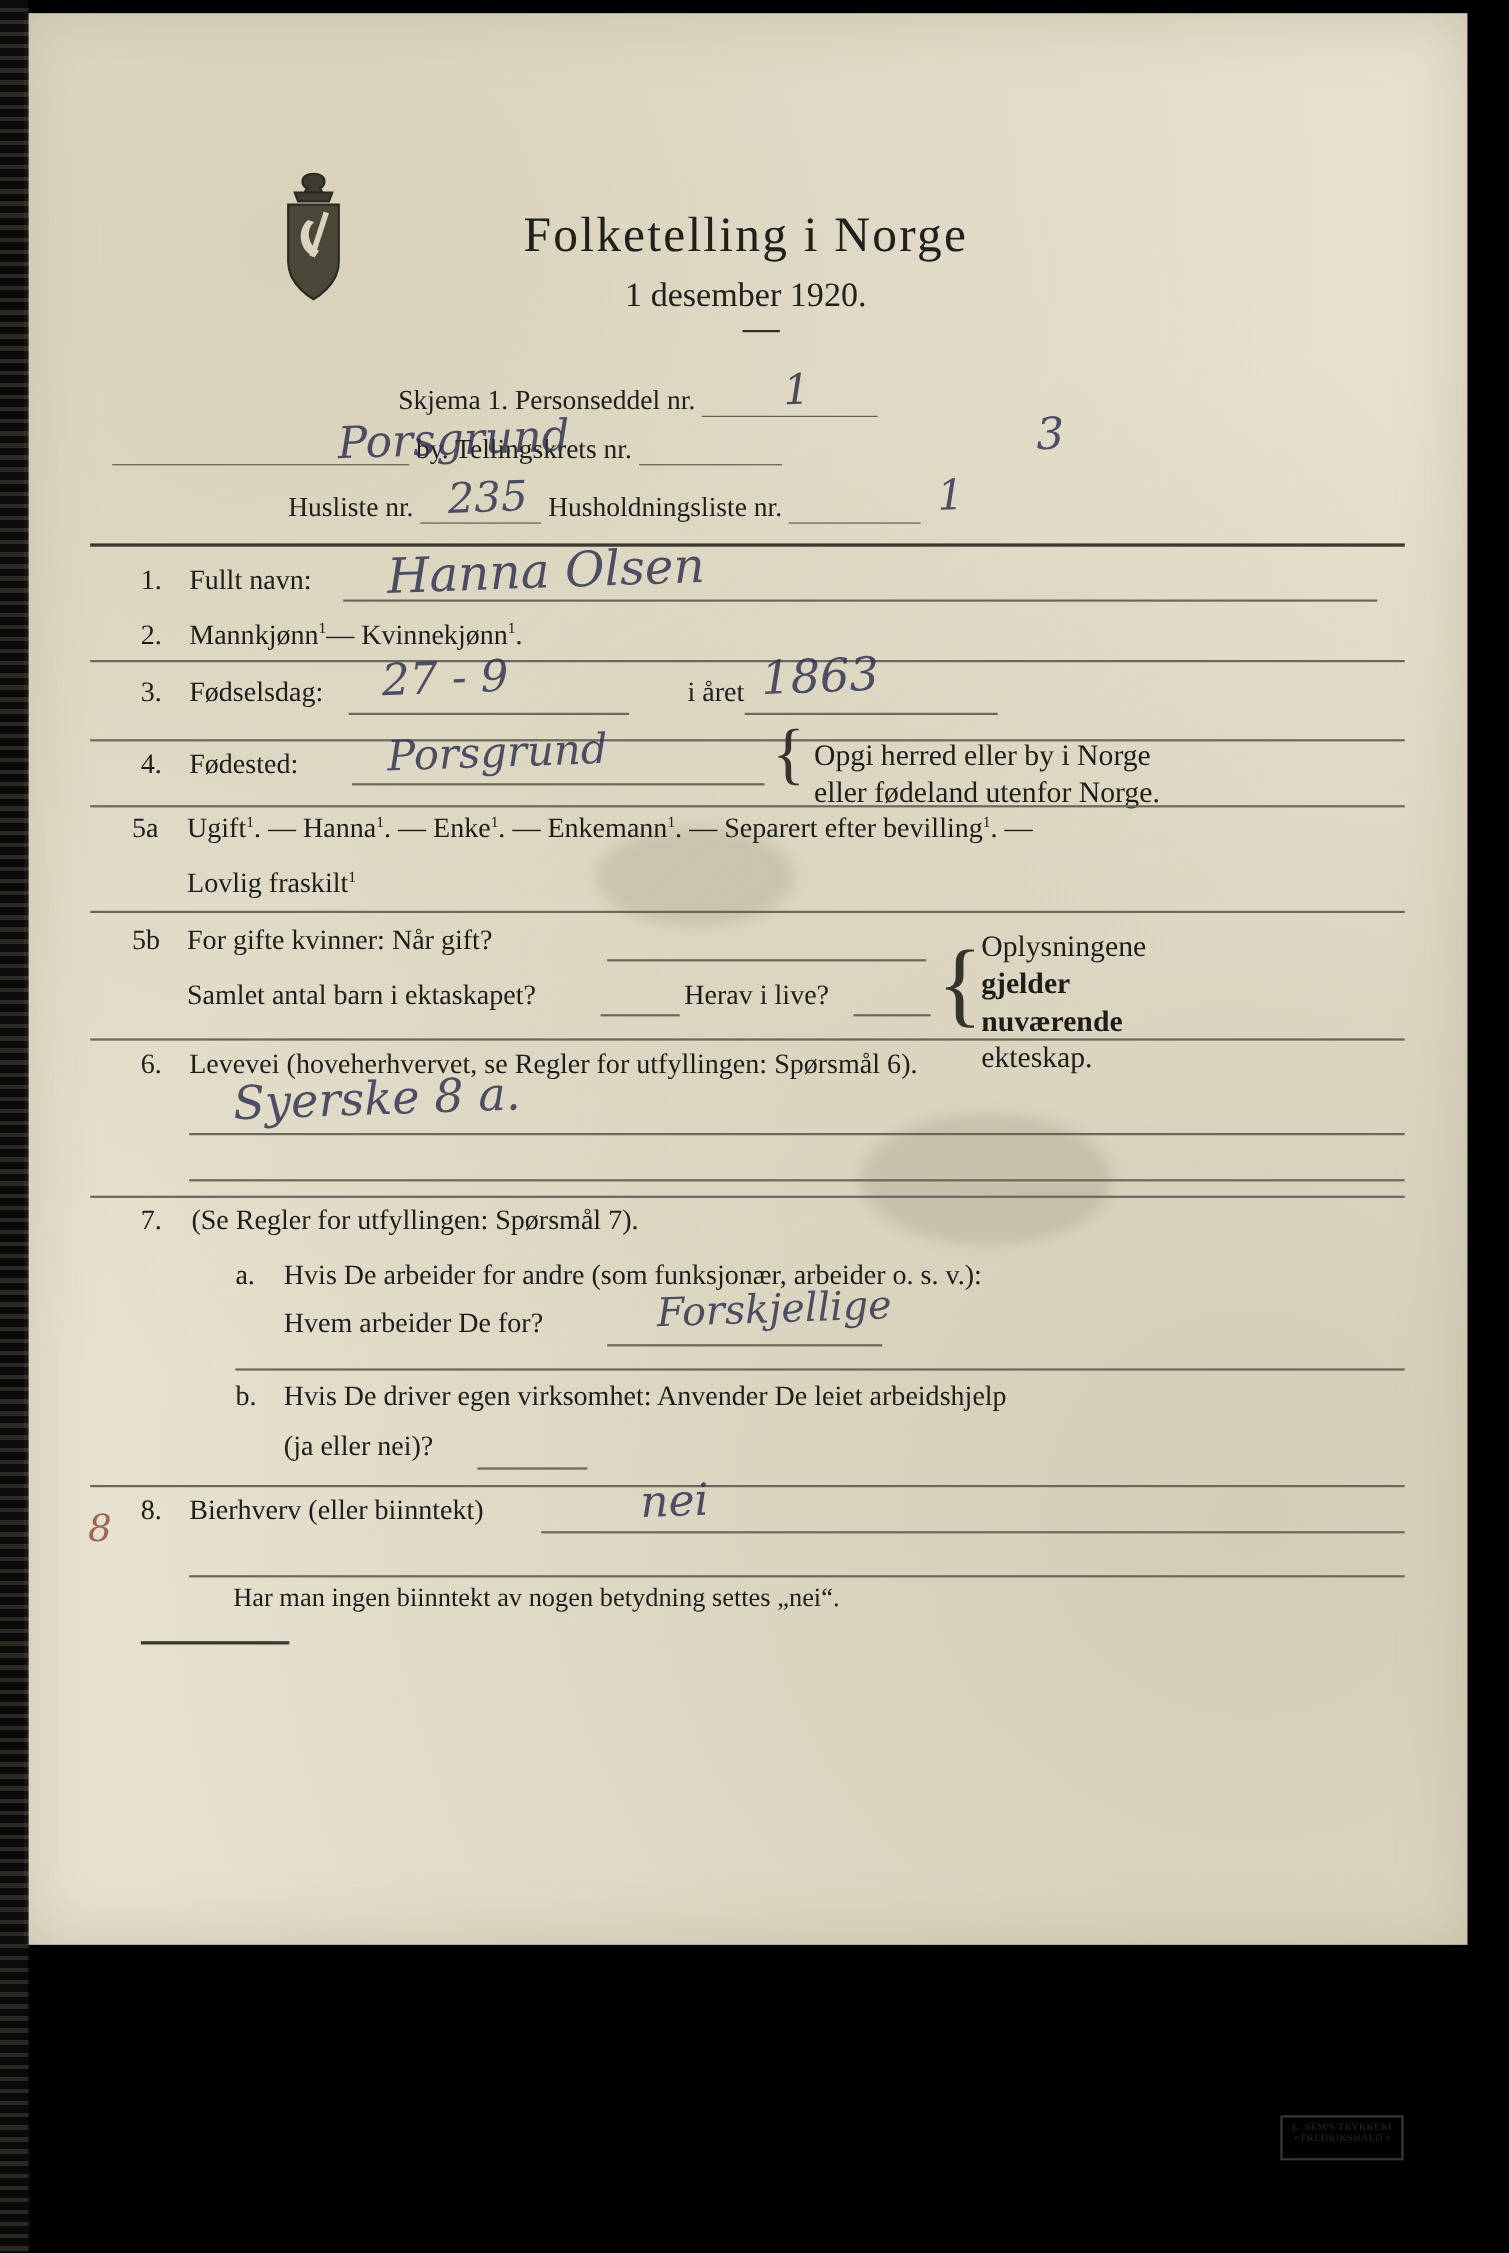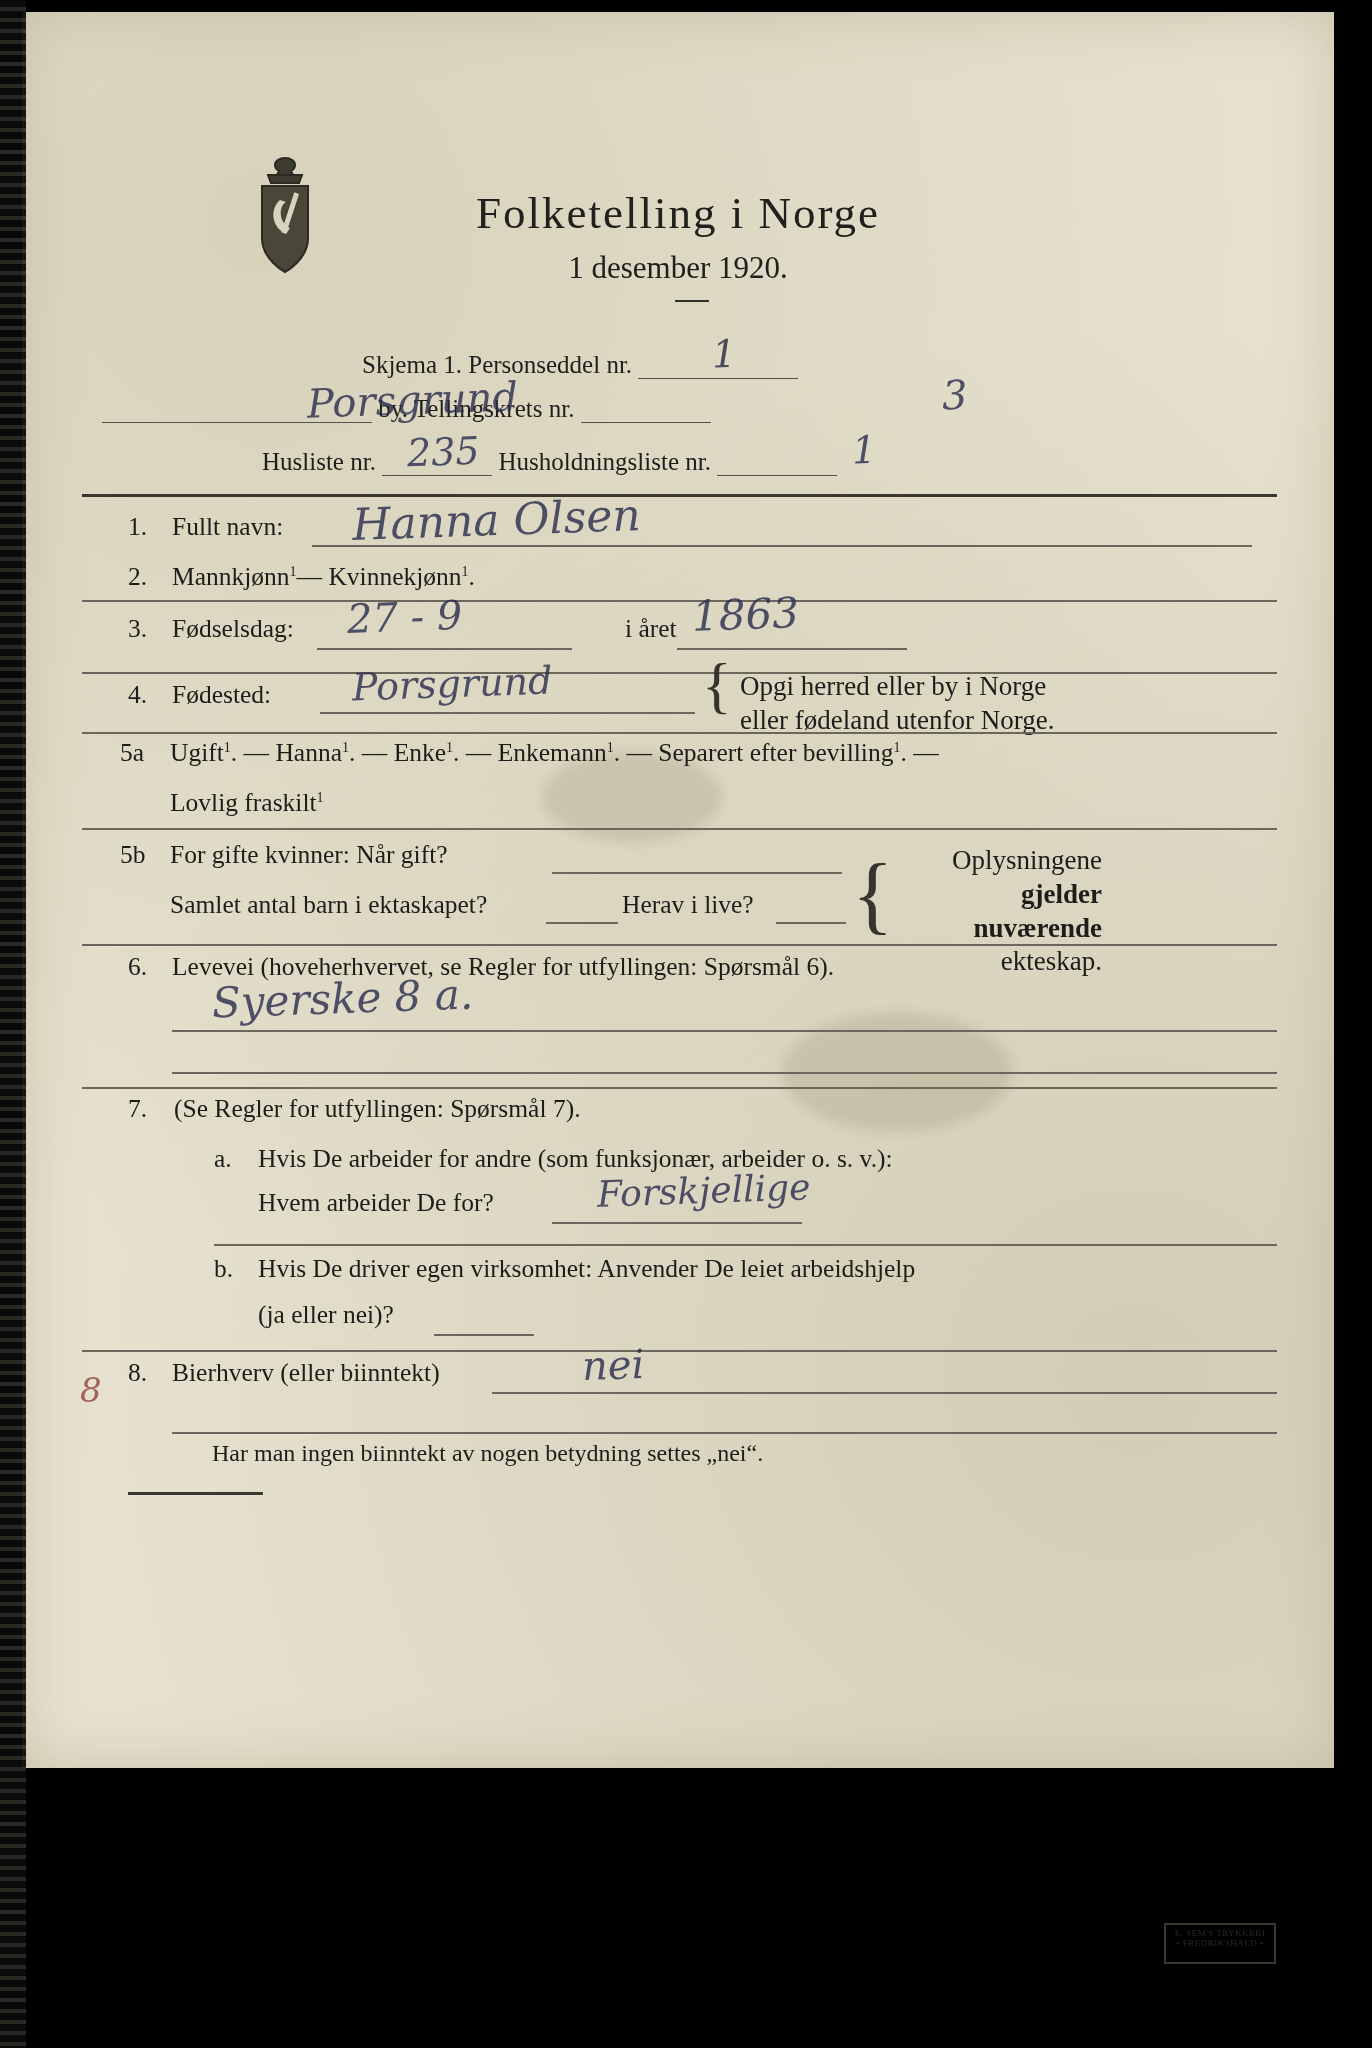--- a/index.html
+++ b/index.html
@@ -175,21 +175,21 @@
       <div class="rule" style="left:20px;top:796px;width:1195px;"></div>
 
       <div class="qnum" style="left:58px;top:808px;">5b</div>
       <div class="q" style="left:108px;top:808px;">For gifte kvinner:   Når gift?</div>
       <div class="rule" style="left:490px;top:840px;width:290px;"></div>
       <div class="q" style="left:108px;top:858px;">Samlet antal barn i ektaskapet?</div>
       <div class="rule" style="left:484px;top:890px;width:72px;"></div>
       <div class="q" style="left:560px;top:858px;">Herav i live?</div>
       <div class="rule" style="left:714px;top:890px;width:70px;"></div>
       <div class="brace" style="left:790px;top:812px;font-size:86px;">{</div>
-      <div class="note" style="left:830px;top:812px;width:210px;text-align:right;">
+      <div class="note" style="left:830px;top:812px;width:210px;text-align:left;">
         <div>Oplysningene</div>
         <div><b>gjelder nuværende</b></div>
         <div>ekteskap.</div>
       </div>
       <div class="rule" style="left:20px;top:912px;width:1195px;"></div>
 
       <div class="qnum" style="left:66px;top:920px;">6.</div>
       <div class="q" style="left:110px;top:920px;">Levevei (hoveherhvervet, se Regler for utfyllingen: Spørsmål 6).</div>
       <div class="rule" style="left:110px;top:998px;width:1105px;"></div>
       <div class="rule" style="left:110px;top:1040px;width:1105px;"></div>

